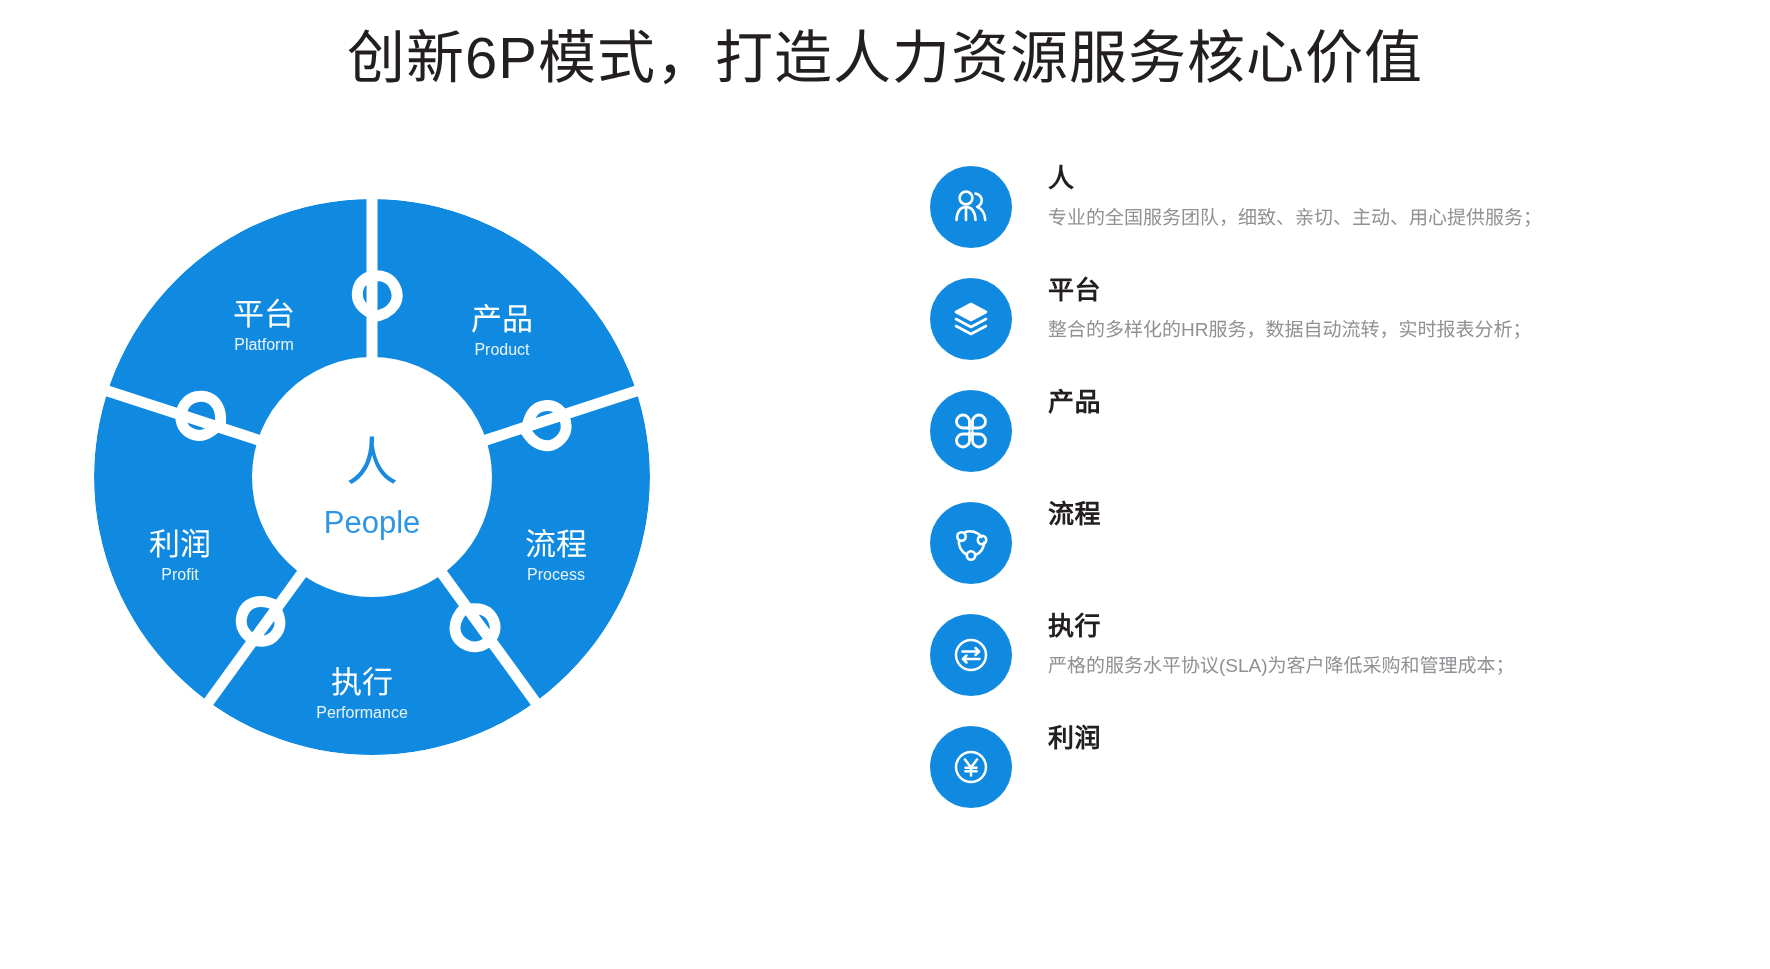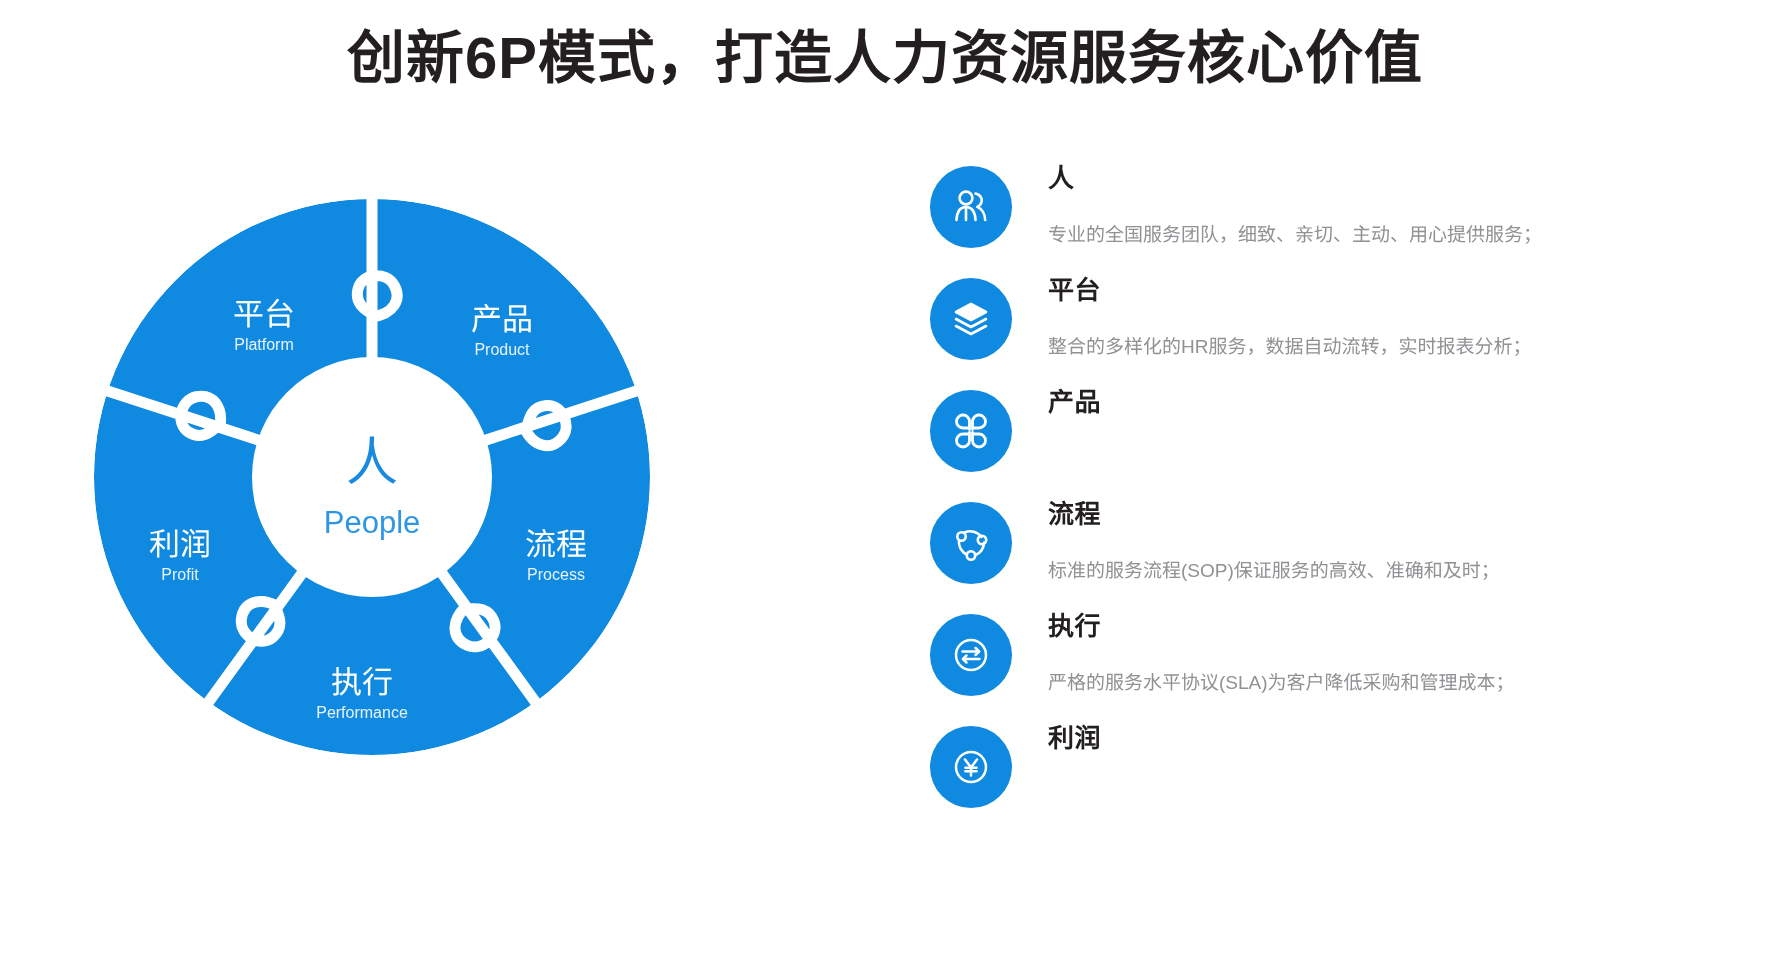--- a/index.html
+++ b/index.html
@@ -9,21 +9,21 @@
     background: #ffffff;
     font-family: "Liberation Sans", "DejaVu Sans", sans-serif;
     overflow: hidden;
   }
   .page { position: relative; width: 1770px; height: 969px; background: #fff; }
 
   
   .page-title {
     position: absolute; top: 22px; left: 0; width: 1770px;
     text-align: center;
-    font-size: 58px; font-weight: 700; letter-spacing: 1px;
+    font-size: 58px; font-weight: 400; letter-spacing: 1px;
     color: #231f20; line-height: 1.25;
     white-space: nowrap;
   }
 
   
   .diagram {
     position: absolute; left: 90px; top: 185px;
     width: 580px; height: 585px;
   }
   .diagram svg { display: block; width: 580px; height: 585px; }
@@ -49,21 +49,21 @@
     display: flex; align-items: center; justify-content: center;
     margin-top: 6px;
   }
   .feature-icon svg { display: block; }
   .feature-text { padding-left: 36px; padding-top: 2px; }
   .feature-title {
     font-size: 26px; font-weight: bold; color: #231f20;
     line-height: 1.25; letter-spacing: .5px;
   }
   .feature-desc {
-    margin-top: 28px;
+    margin-top: 11px;
     font-size: 19px; color: #8f9194; font-weight: 400;
     line-height: 1.3; white-space: nowrap;
   }
 </style>
 </head>
 <body>
 
 <div class="page">
 
   <div class="page-title">创新6P模式，打造人力资源服务核心价值</div>
@@ -210,21 +210,20 @@
           <path d="M16.5 12.5 A14 14 0 0 1 33.5 17"></path>
           <path d="M36 22.5 A14 14 0 0 1 27.5 35"></path>
           <path d="M18.5 34.5 A14 14 0 0 1 11 20"></path>
           <circle cx="13.5" cy="16.5" r="4.2"></circle>
           <circle cx="34" cy="20" r="4.2"></circle>
           <circle cx="23" cy="35.5" r="4.2"></circle>
         </svg>
       </div>
       <div class="feature-text">
         <div class="feature-title">流程</div>
-        <div class="feature-desc">标准的服务流程(SOP)保证服务的高效、准确和及时；</div>
       </div>
     </div>
 
     <div class="feature-row">
       <div class="feature-icon">
         <svg width="46" height="46" viewBox="0 0 46 46" fill="none" stroke="#ffffff" stroke-width="2.5" stroke-linecap="round" stroke-linejoin="round">
           <circle cx="23" cy="23" r="15"></circle>
           <path d="M14.5 19.5 L31 19.5"></path>
           <path d="M27.5 16 L31 19.5 L27.5 23"></path>
           <path d="M31.5 27 L15 27"></path>

